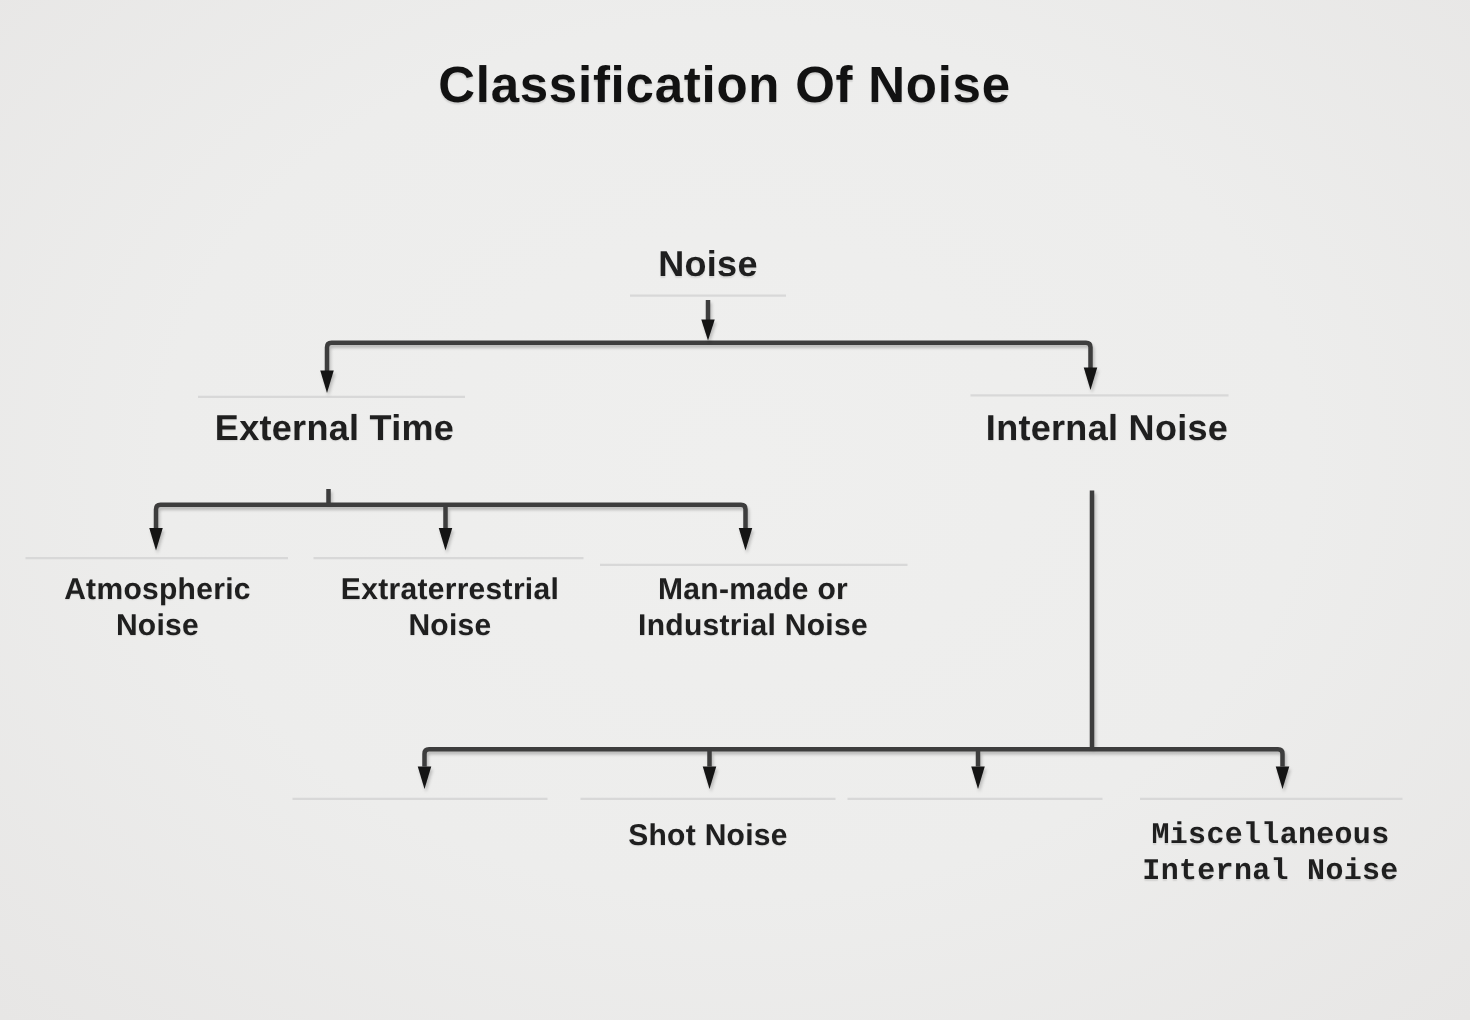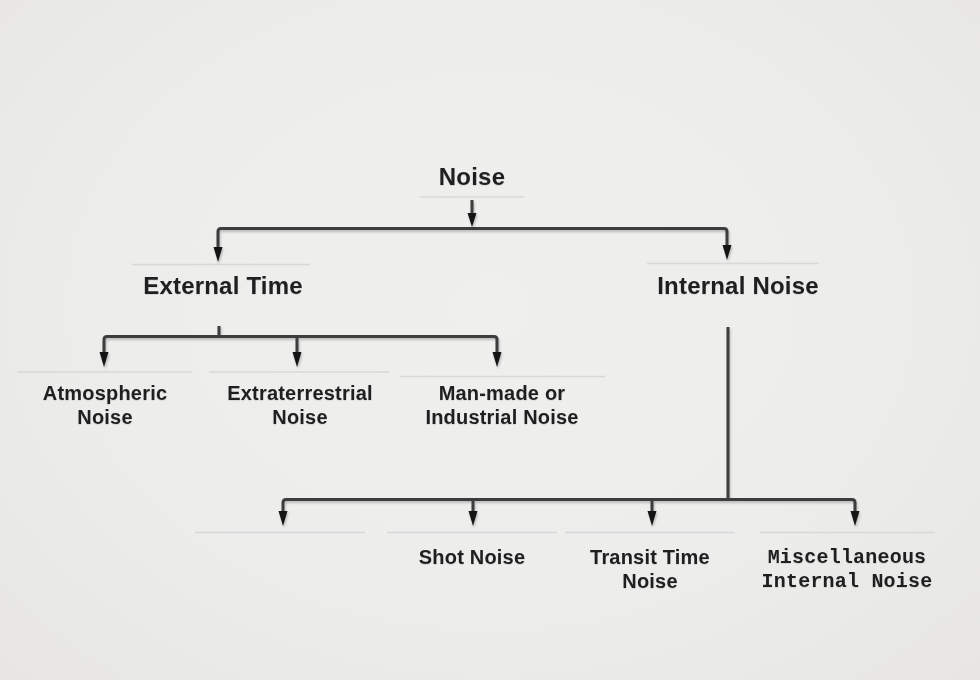--- a/index.html
+++ b/index.html
@@ -44,20 +44,21 @@
     left: 0; top: 0;
     width: 980px; height: 680px;
   }
   .edges { filter: drop-shadow(1px 2px 1px rgba(0,0,0,0.22)); }
 </style>
 </head>
 <body>
 
 <div class="canvas">
 
+  <div class="diagram-title">Classification Of Noise</div>
 
   <svg class="connectors" viewBox="0 0 980 680" aria-hidden="true">
 
     <g stroke="#d8d8d8" stroke-width="1.5">
       <line x1="420" y1="197" x2="524" y2="197"></line>
       <line x1="132" y1="264.5" x2="310" y2="264.5"></line>
       <line x1="647" y1="263.5" x2="819" y2="263.5"></line>
       <line x1="17" y1="372" x2="192" y2="372"></line>
       <line x1="209" y1="372" x2="389" y2="372"></line>
       <line x1="400" y1="376.5" x2="605" y2="376.5"></line>
@@ -107,17 +108,16 @@
 
   <div class="node" style="left:105px; top:382px; width:170px;">Atmospheric Noise</div>
 
   <div class="node" style="left:300px; top:382px; width:190px;">Extraterrestrial Noise</div>
 
   <div class="node" style="left:502px; top:382px; width:215px;">Man-made or Industrial Noise</div>
 
 
   <div class="node nowrap" style="left:472px; top:546px;">Shot Noise</div>
 
-  <div class="node" style="left:650px; top:546px; width:160px;">Transit Time Noise</div>
 
   <div class="node" style="left:847px; top:546px; width:195px;font-family:Liberation Mono, monospace;">Miscellaneous Internal Noise</div>
 
 </div>
 
 </body></html>

